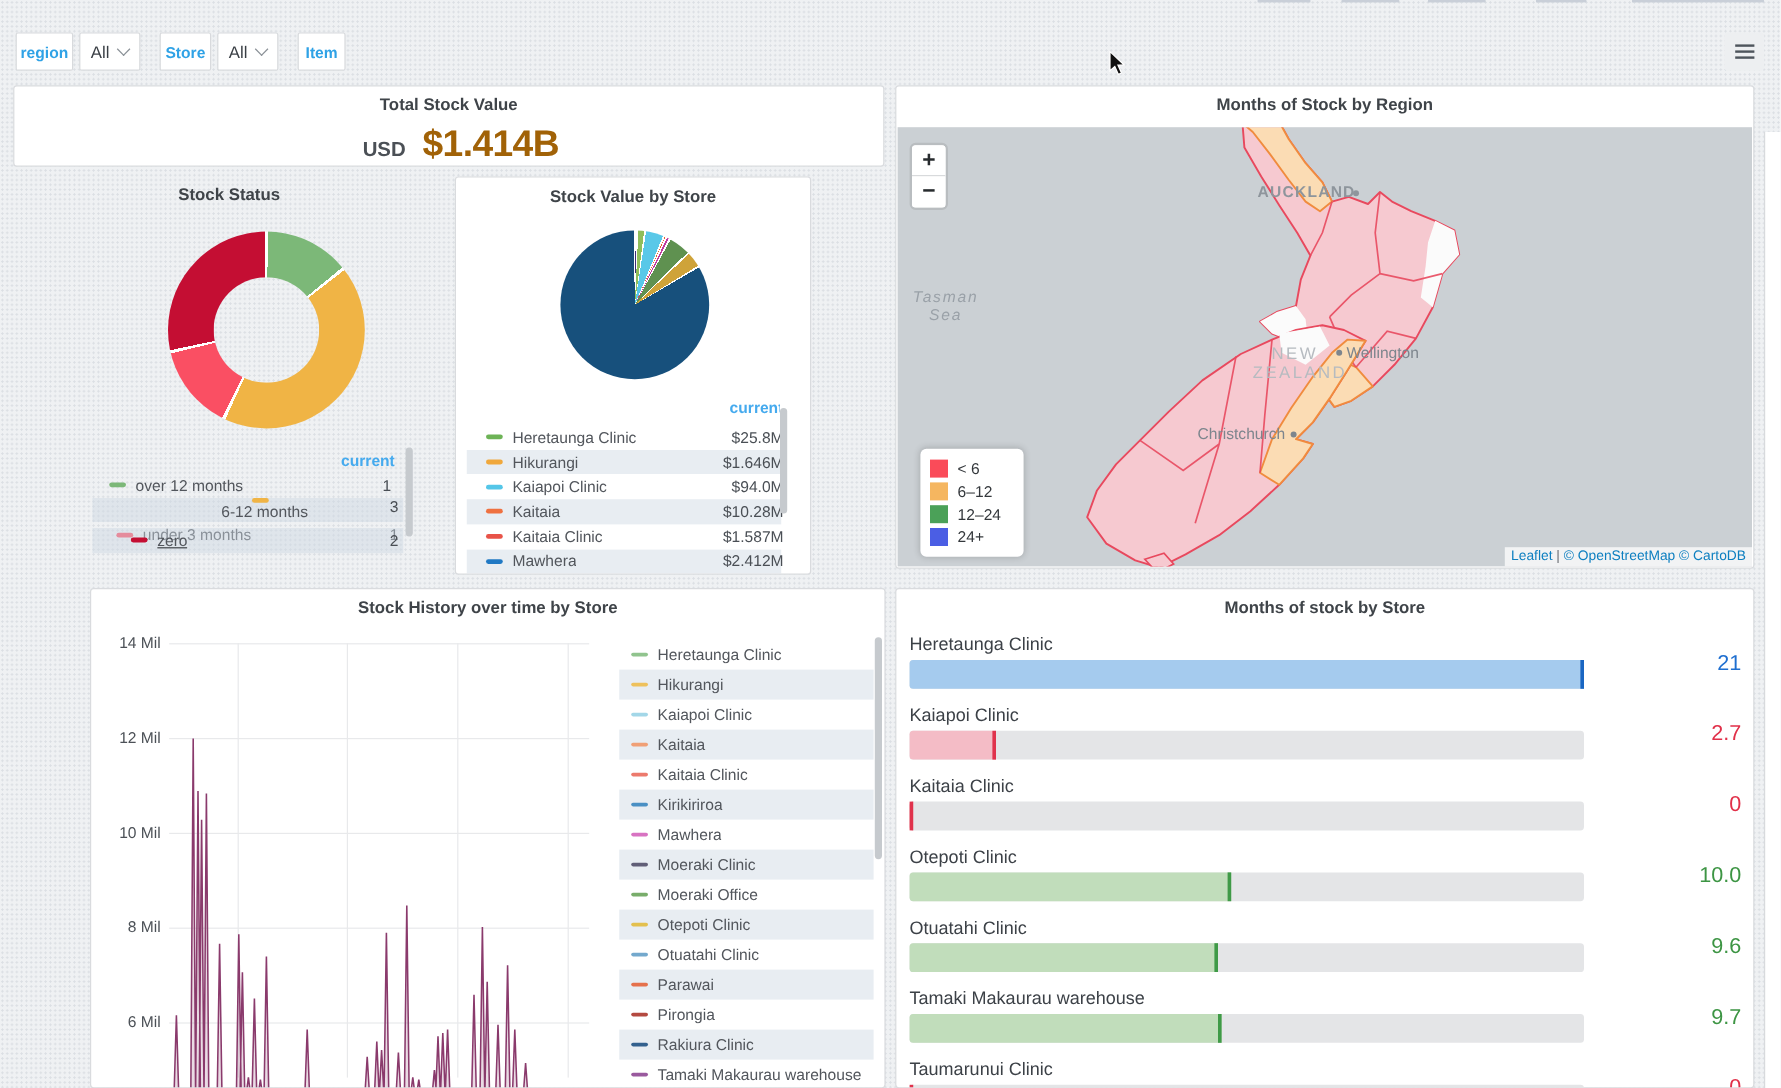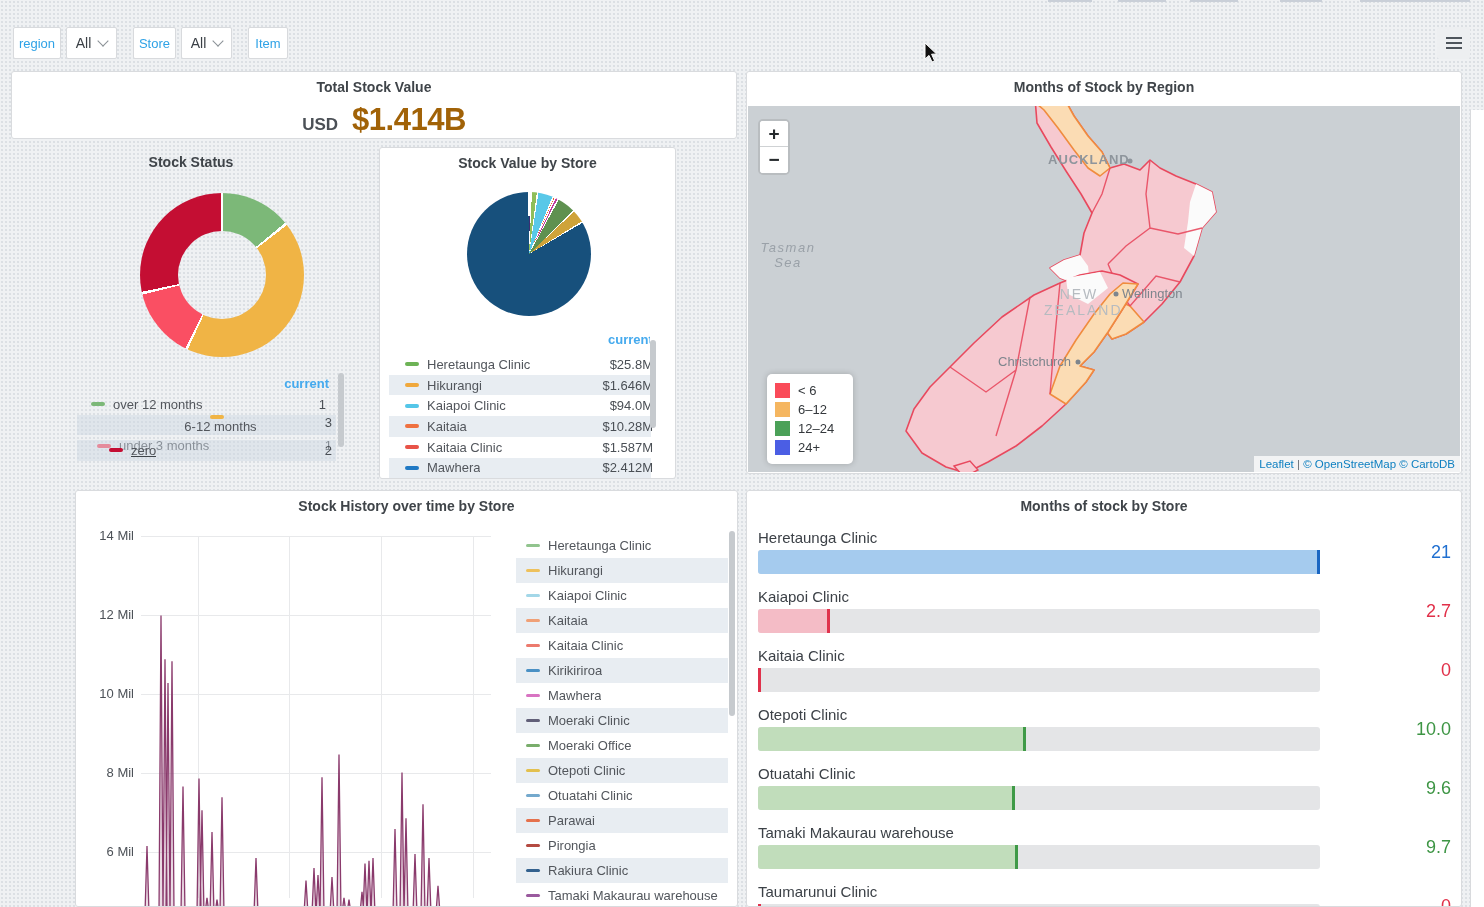--- a/index.html
+++ b/index.html
@@ -10,21 +10,21 @@
     background-size:4px 4px;
     font-family:"Liberation Sans", sans-serif;
     color:#3f4449;
   }
   .panel{position:absolute; background:#fff; border:1px solid #d9dbde; border-radius:3px; box-sizing:border-box;}
   .ptitle{position:absolute; left:0; right:0; top:7px; text-align:center; font-size:14px; font-weight:700; color:#3f4449;}
   .topdash{position:absolute; top:0; height:2px; background:#c9cfd8;}
   
   .chip,.dd{position:absolute; top:27px; height:32px; background:#fff; border:1px solid #d8dadd; border-radius:2px;
     display:flex; align-items:center; justify-content:center; box-sizing:border-box;}
-  .chip{font-size:13px; color:#2fa2e6; font-weight:400;}
+  .chip{font-size:13px; color:#2fa2e6; font-weight:700;}
   .dd{font-size:14px; color:#3a3f45; gap:8px; cursor:pointer;}
   .chev{width:7px; height:7px; border-right:1.6px solid #8a9096; border-bottom:1.6px solid #8a9096;
     transform:rotate(45deg); margin-top:-4px; flex:0 0 auto;}
   .hamburger{position:absolute; left:1437px; top:27px; width:33px; height:32px; background:#edeff1;
     border:none; border-radius:3px; display:flex; flex-direction:column; align-items:center; justify-content:center; gap:3px; cursor:pointer;}
   .hamburger span{display:block; width:16px; height:2px; background:#4e555c;}
   
   .bigrow{position:absolute; left:0; right:0; top:30px; display:flex; align-items:baseline; justify-content:center; gap:14px;margin-left:20px;}
   .cur{font-size:17px; font-weight:700; color:#4b5056;}
   .bigval{font-size:31px; font-weight:700; color:#a16207; letter-spacing:-0.5px;}

